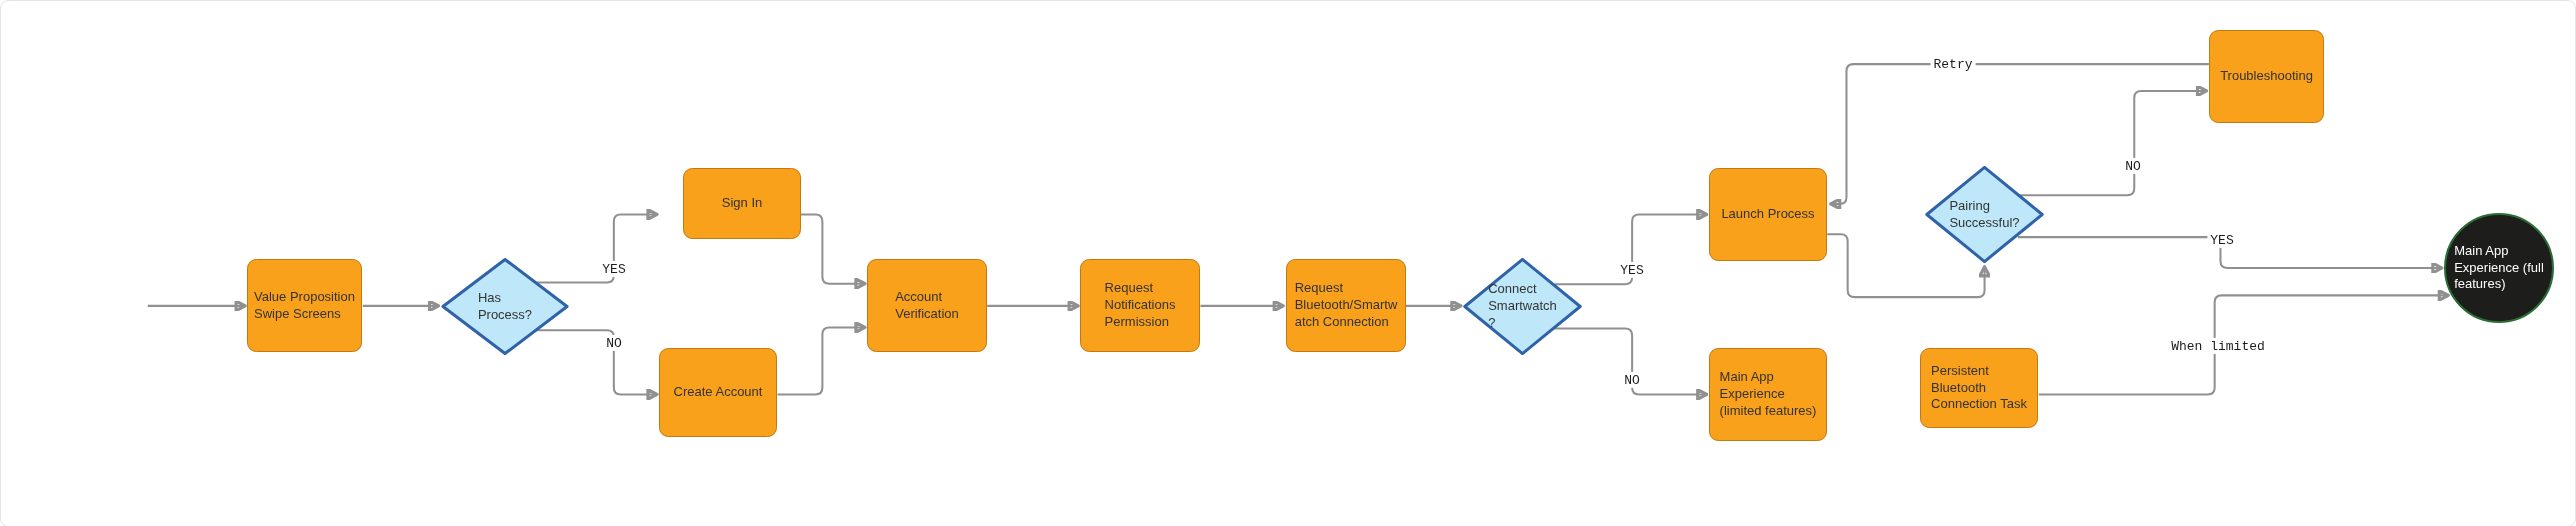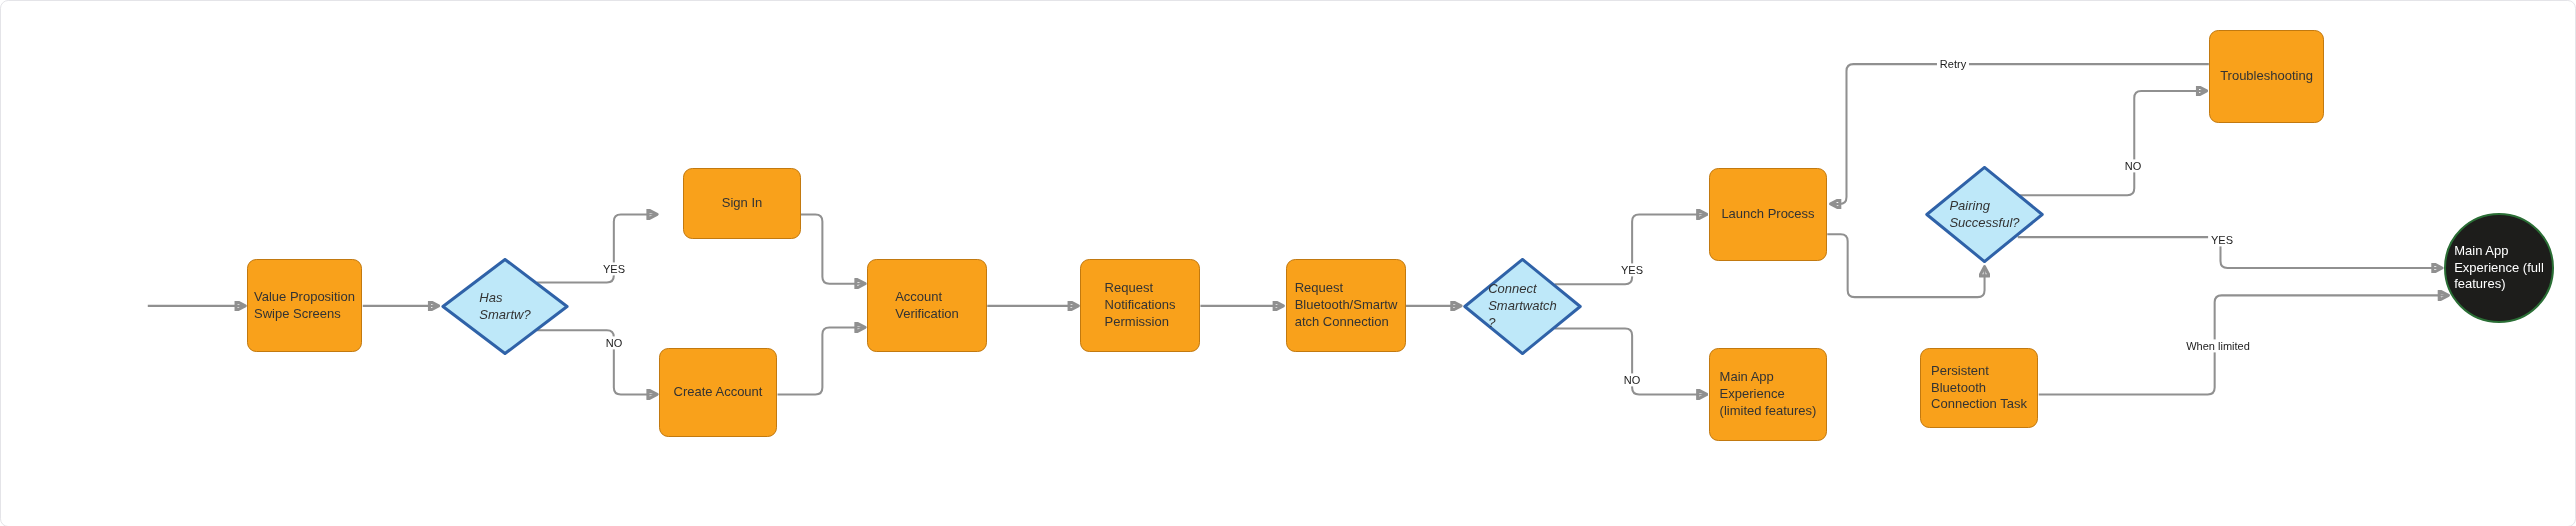--- a/index.html
+++ b/index.html
@@ -34,25 +34,25 @@
   .node.circle{
     background:var(--terminal-fill); border:2.3px solid var(--terminal-border);
     border-radius:50%; color:var(--node-text-light);
   }
   .node.diamond{background:transparent; border:none; padding:0;}
   .node.diamond > svg{position:absolute; left:0; top:0; width:100%; height:100%;}
   .node.diamond polygon{
     fill:var(--decision-fill); stroke:var(--decision-border);
     stroke-width:3; vector-effect:non-scaling-stroke; stroke-linejoin:round;
   }
-  .node.diamond .nlabel{position:relative; z-index:1;font-style:italic;}
+  .node.diamond .nlabel{position:relative; z-index:1;}
   .edge-label{
     position:absolute; z-index:3; transform:translate(-50%,-50%);
     background:var(--canvas-bg); color:var(--edge-label-color);
-    font-size:11px; padding:0.6px 2.9px; white-space:nowrap;
+    font-size:13px; padding:0.6px 2.9px; white-space:nowrap;font-family:Liberation Mono, monospace;
   }
 </style>
 </head>
 <body>
 
 <div class="canvas">
 
   <svg class="edges" viewBox="0 0 4422 904">
     <defs>
       <marker id="arr" viewBox="0 0 12 12" refX="10" refY="6" markerWidth="22" markerHeight="18" markerUnits="userSpaceOnUse" orient="auto">
@@ -81,21 +81,21 @@
   <div class="node process" style="left:246px;top:258px;width:115px;height:93px">
     <span class="nlabel">Value Proposition
 Swipe Screens</span>
   </div>
 
   <div class="node diamond" style="left:440px;top:257px;width:128px;height:97px">
     <svg viewBox="0 0 100 100" preserveAspectRatio="none">
       <polygon points="50,1.5 98.5,50 50,98.5 1.5,50"></polygon>
     </svg>
     <span class="nlabel">Has
-Smartw?</span>
+Process?</span>
   </div>
 
   <div class="node process" style="left:682px;top:167px;width:118px;height:71px">
     <span class="nlabel">Sign In</span>
   </div>
 
   <div class="node process" style="left:658px;top:347px;width:118px;height:89px">
     <span class="nlabel">Create Account</span>
   </div>
 

